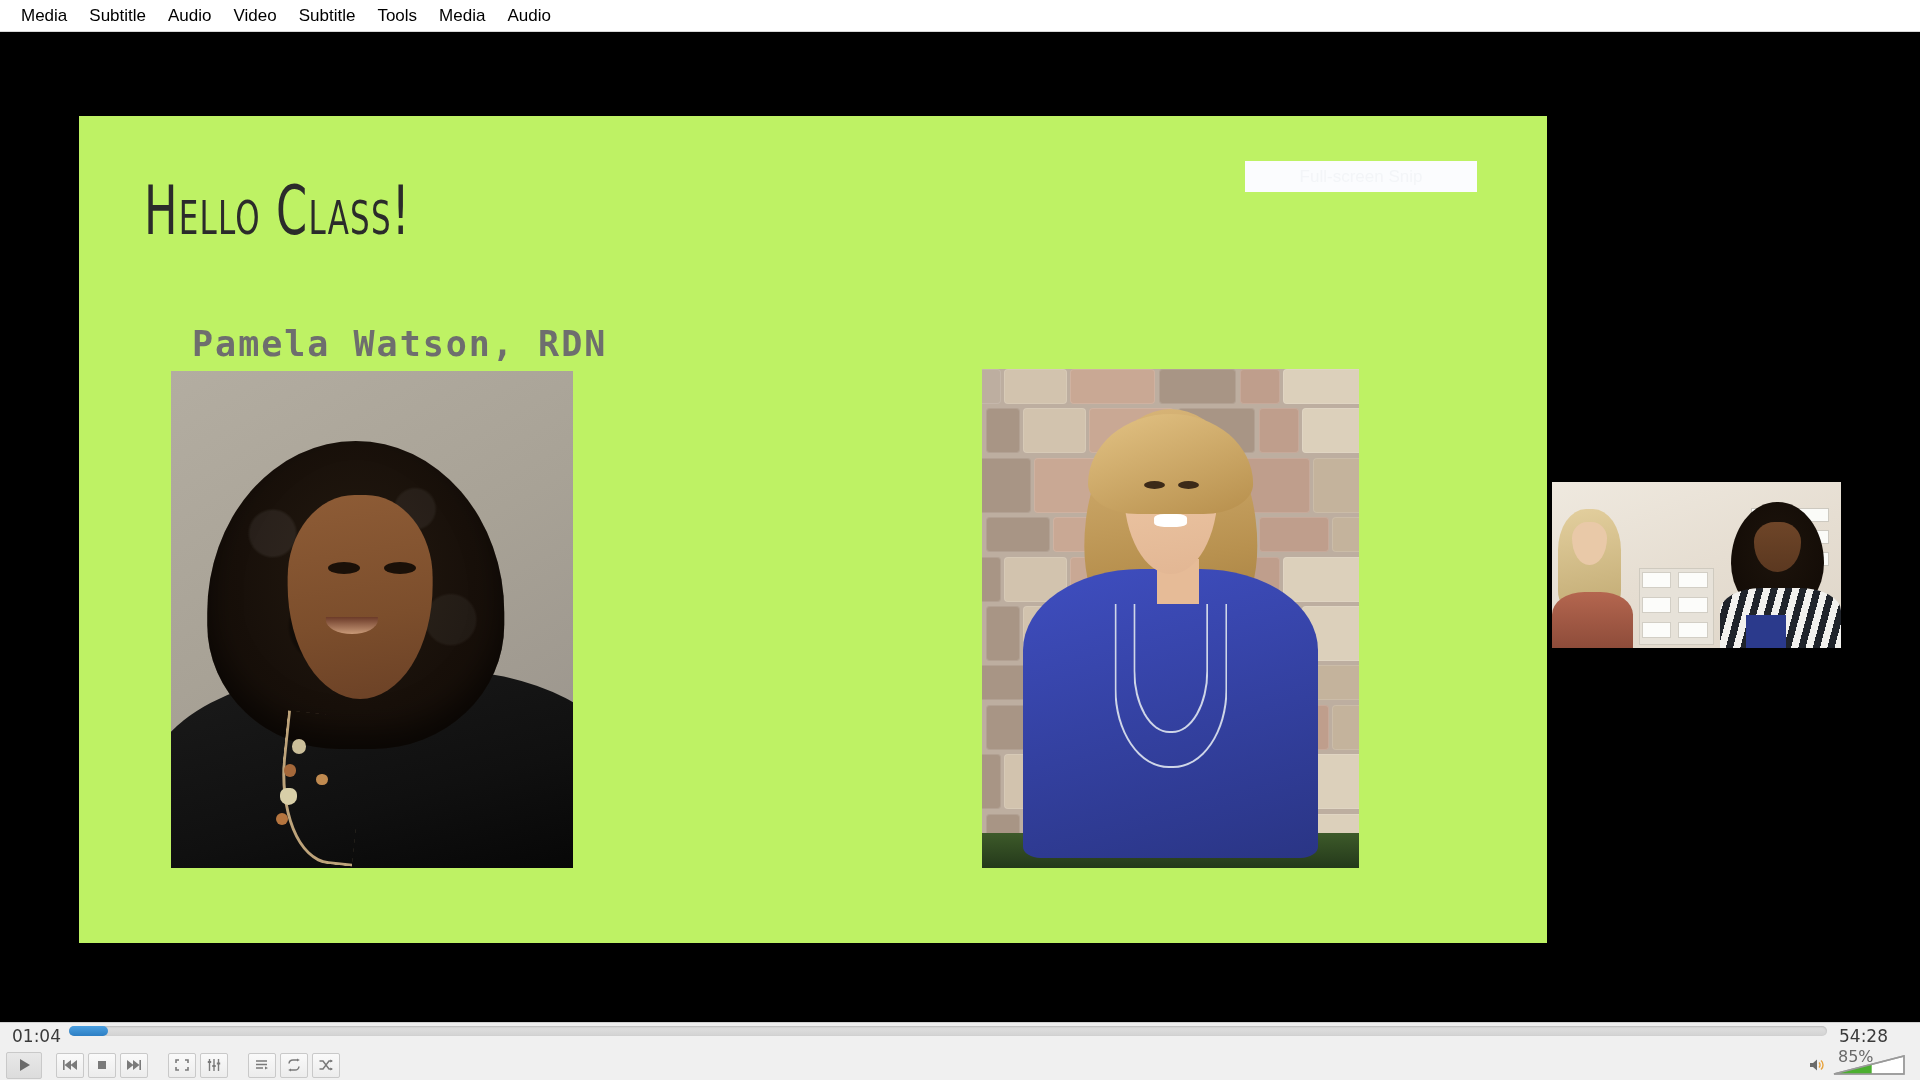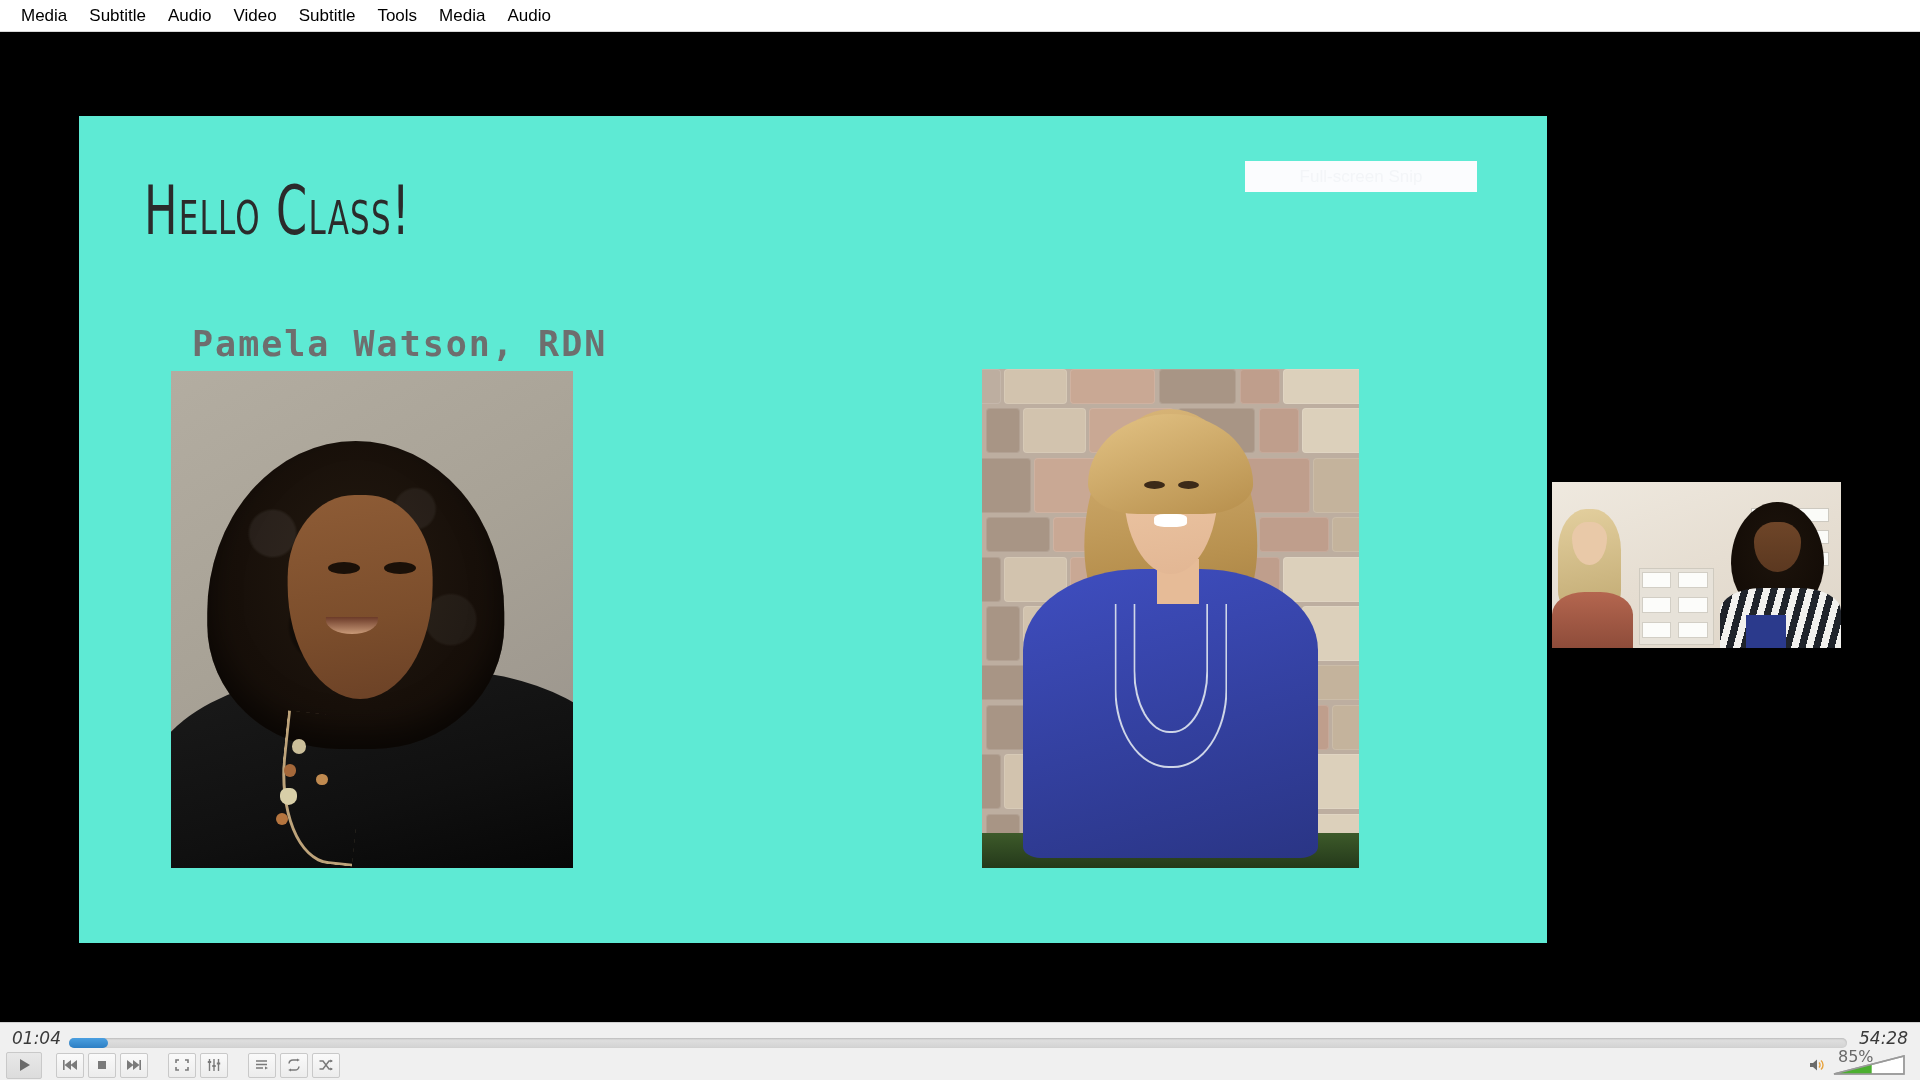--- a/index.html
+++ b/index.html
@@ -20,21 +20,21 @@
 
   
   .video-area{
     position:absolute; left:0; top:32px; width:1920px; height:990px;
     background:#000; overflow:hidden;
   }
 
   
   .slide{
     position:absolute; left:79px; top:84px; width:1468px; height:827px;
-    background:#5eead4; overflow:hidden;
+    background:#bef264; overflow:hidden;
   }
   .slide-title{
     position:absolute; left:65px; top:55px;
     font-family:"DejaVu Sans Condensed","DejaVu Sans", sans-serif;
     font-size:62px; font-weight:300; color:#2b2b2b;
     letter-spacing:1.5px; font-variant:small-caps;
     transform:scaleX(.80) scaleY(1.08); transform-origin:left top;
     white-space:nowrap;
   }
   .name{
@@ -186,27 +186,27 @@
     border-radius:34% 34% 0 0/38% 38% 0 0; }
   .pip-p2-shirt{ position:absolute; right:19%; bottom:0; width:14%; height:20%;
     background:#2b3a8c; }
 
   
   .bottom{
     position:absolute; left:0; top:1022px; width:1920px; height:58px;
     background:#f0f0f0; border-top:1px solid #d0d0d0;
   }
   .seekrow{ position:absolute; left:0; top:3px; width:1920px; height:22px;
-    display:flex; align-items:flex-end;font-style:italic; }
+    display:flex; align-items:flex-start; }
   .time{
     font-family:"DejaVu Sans", sans-serif; font-size:17px; color:#3a3a3a;
     padding:0 8px; white-space:nowrap;
   }
   .time.left{ margin-left:4px; }
-  .time.right{ margin-left:auto; margin-right:4px; }
+  .time.right{ margin-left:auto; margin-right:24px; }
   .seekbar{
     position:relative; flex:1; height:10px; border-radius:5px;
     background:linear-gradient(#e2e2e2,#d2d2d2);
     box-shadow:inset 0 1px 2px rgba(0,0,0,.18);
     margin-right:4px;
   }
   .seekfill{ position:absolute; left:0; top:0; height:100%; width:2.2%;
     border-radius:5px; background:linear-gradient(#4a9fe0,#2d7fc4); }
 
   .controls{ position:absolute; left:0; top:27px; width:1920px; height:30px;

